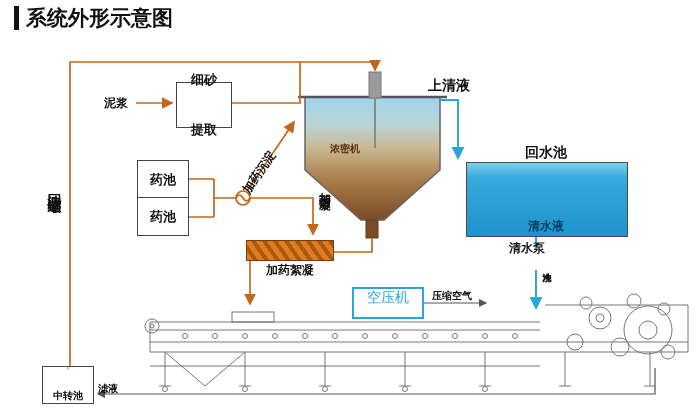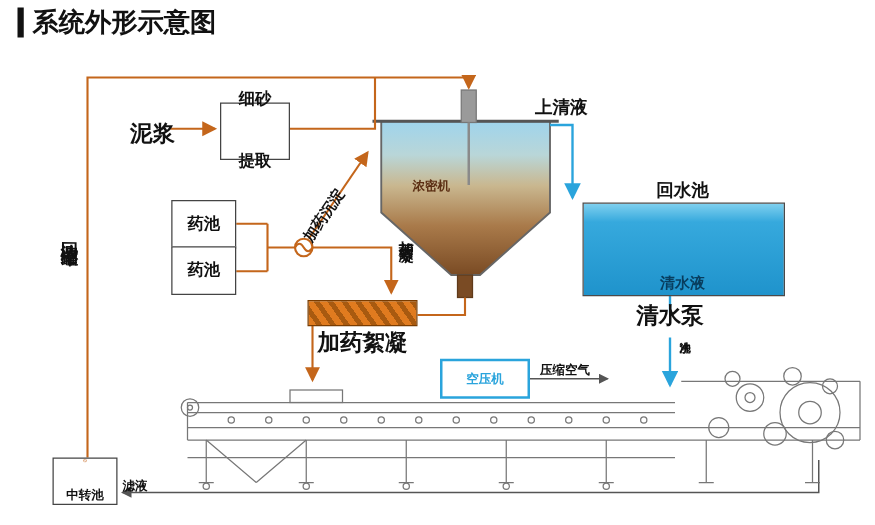--- a/index.html
+++ b/index.html
@@ -1,33 +1,33 @@
 <!DOCTYPE html>
 <html style="--pipe_orange: #c4661b; --water_blue: #2aa4dc; --mixer_orange: #e07b1f; --compressor_blue: #2aa4dc; --machine_gray: #777777; --tank_top_blue: #9fd4ec; --tank_bottom_brown: #7a4b24;"><head>
 <meta charset="utf-8">
 <style>
   html,body{margin:0;padding:0;background:#fff;}
   .stage{position:relative;width:700px;height:420px;background:#fff;overflow:hidden;
          font-family:"DejaVu Sans",sans-serif;color:#111;border-radius:32px;}
   .stage svg.overlay{position:absolute;left:0;top:0;}
   .title{position:absolute;left:14px;top:6px;font-size:21px;font-weight:800;
          border-left:5px solid #111;padding-left:7px;line-height:1.15;}
-  .lbl{position:absolute;font-weight:700;font-size:18px;color:#111;white-space:nowrap;}
+  .lbl{position:absolute;font-weight:700;font-size:12px;color:#111;white-space:nowrap;}
   .vert{writing-mode:vertical-rl;text-orientation:upright;letter-spacing:2px;}
   .rot{transform:rotate(-56deg);transform-origin:left center;}
   .box{position:absolute;background:#fff;border:1.5px solid #444;display:flex;
        flex-direction:column;align-items:center;justify-content:center;
        font-size:13px;font-weight:600;line-height:1.35;text-align:center;gap:32px;}
   .pool{position:absolute;left:466px;top:162px;width:160px;height:73px;border:1.5px solid #4a4a4a;
         background:linear-gradient(180deg,#7fd0ef 0%,#36a9dd 20%,#1f93cc 100%);}
   .mixer{position:absolute;left:246px;top:240px;width:86px;height:19px;border:1px solid #7a3c00;
          background:repeating-linear-gradient(55deg,var(--mixer_orange,#e07b1f) 0 5px,#a85a10 5px 9px);}
   .compressor{position:absolute;left:352px;top:287px;width:68px;height:28px;background:#fff;
               border:2px solid var(--compressor_blue,#2aa4dc);color:var(--compressor_blue,#2aa4dc);
-              display:flex;align-items:center;justify-content:center;font-size:10px;font-weight:700;}
+              display:flex;align-items:flex-start;justify-content:center;font-size:14px;font-weight:400;}
   .transfer{position:absolute;left:42px;top:366px;width:50px;height:36px;border:1.5px solid #444;
             background:transparent;display:flex;flex-direction:column;align-items:center;
             justify-content:center;font-size:10px;font-weight:700;gap:19px;}
   .op{stroke:var(--pipe_orange,#c4661b);fill:none;stroke-width:1.7;}
   .bp{stroke:var(--water_blue,#2aa4dc);fill:none;stroke-width:1.9;}
   .gp{stroke:#555;fill:none;stroke-width:1.2;}
   .mc{stroke:var(--machine_gray,#777);fill:none;stroke-width:1;}
   .mk-o{fill:var(--pipe_orange,#c4661b);} .mk-b{fill:var(--water_blue,#2aa4dc);} .mk-g{fill:#555;}
   .thicklabel{color:#5c2f14;}
   .waterlabel{color:#083d5e;font-size:12px;margin-top:35px;}

